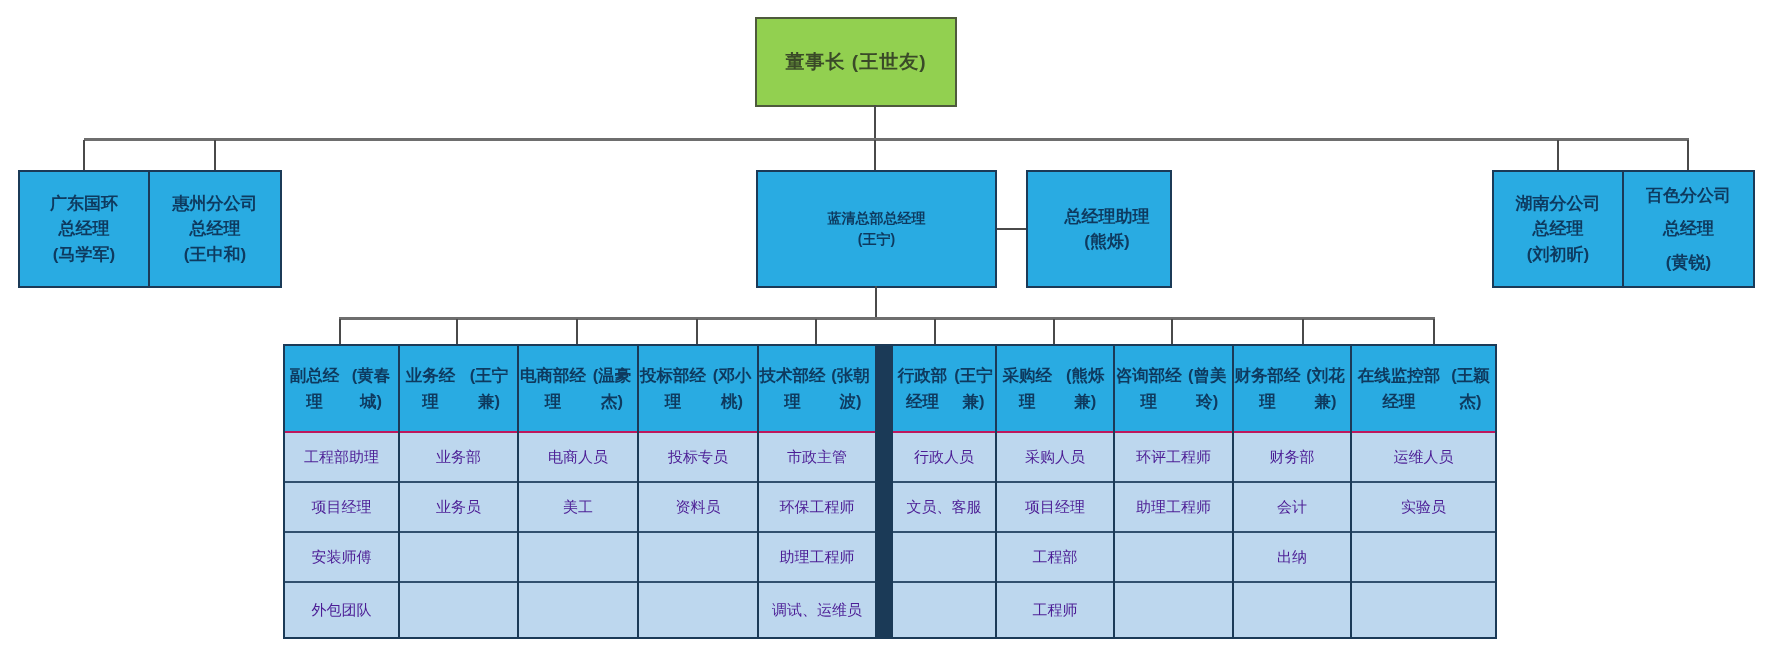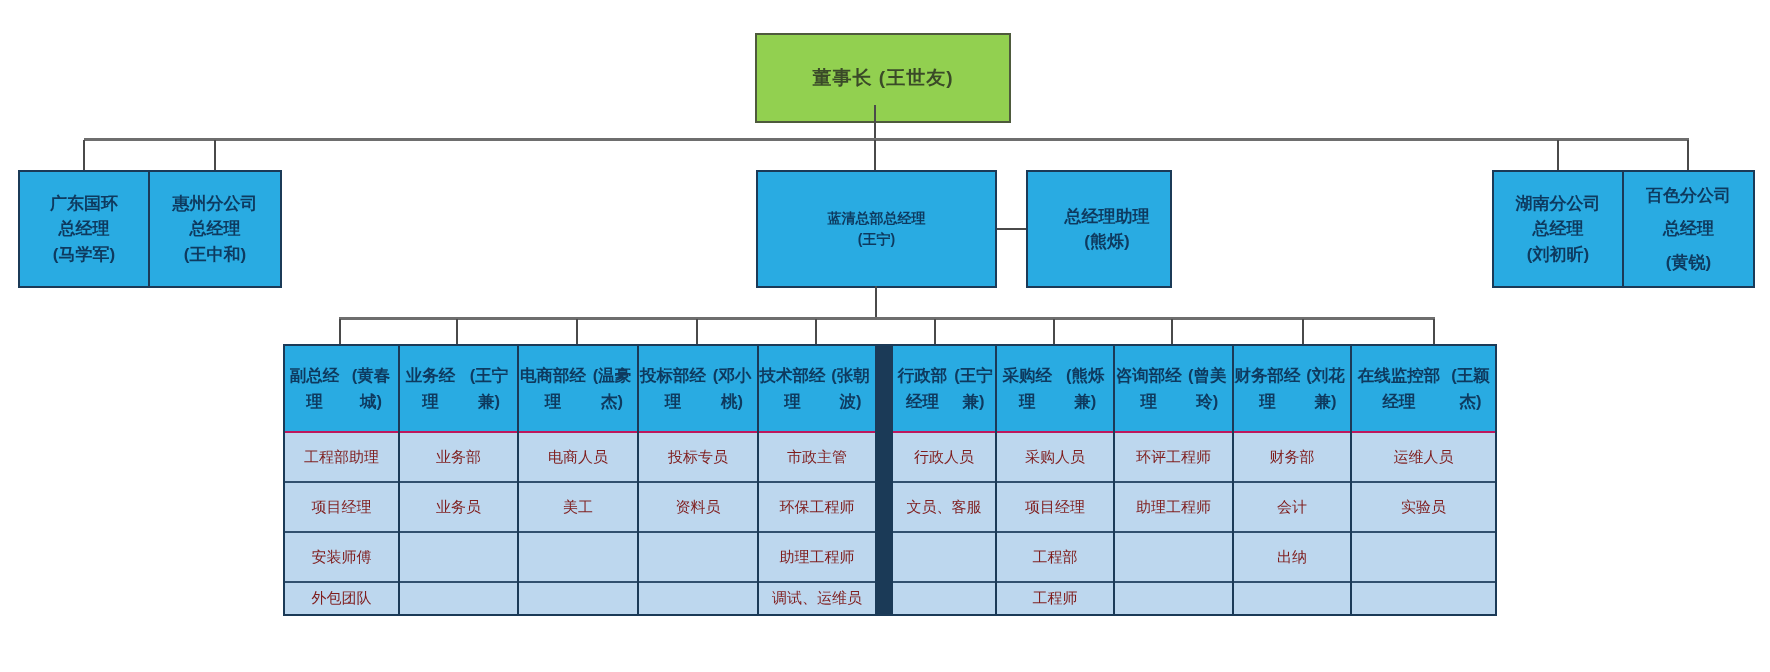--- a/index.html
+++ b/index.html
@@ -6,21 +6,21 @@
   .canvas{
     position:relative;width:1770px;height:672px;background:#ffffff;overflow:hidden;
     font-family:"Liberation Sans","DejaVu Sans",sans-serif;
   }
   
   .box{
     position:absolute;box-sizing:border-box;display:flex;flex-direction:column;
     align-items:center;justify-content:center;text-align:center;line-height:1.5;
   }
   .chairman{
-    left:755px;top:33px;width:256px;height:90px;
+    left:755px;top:17px;width:202px;height:90px;
     background:#92D050;border:2px solid #4E5A3C;
     color:#3A4A28;font-size:19px;font-weight:bold;letter-spacing:1px;
   }
   .l2{
     background:#29ABE2;border:2px solid #1B3A57;
     color:#0E3A5F;font-size:17px;font-weight:bold;
   }
   .b-gdgh{left:18px;  top:170px;width:132px;height:118px;}
   .b-hz  {left:148px; top:170px;width:134px;height:118px;text-align:center;}
   .b-lq  {left:756px; top:170px;width:241px;height:118px;font-size:14px;}
@@ -40,23 +40,23 @@
   .c0{width:115px;} .c1{width:119px;} .c2{width:120px;} .c3{width:120px;} .c4{width:118px;}
   .c5{width:120px;padding-left:16px;} .c6{width:118px;} .c7{width:119px;} .c8{width:143px;} .c9{width:118px;}
   .col-head{
     box-sizing:border-box;height:87px;background:#29ABE2;border-bottom:2px solid #be185d;
     display:flex;align-items:center;justify-content:center;text-align:center;
     color:#0E3A5F;font-weight:bold;font-size:16.5px;line-height:1.55;
   }
   .cell{
     box-sizing:border-box;height:50px;background:#BDD7EE;border-bottom:2px solid #31506E;
     display:flex;align-items:center;justify-content:center;text-align:center;
-    color:#7f1d1d;font-size:15px;
-  }
-  .cell:last-child{height:31px;border-bottom:none;}
+    color:#4c1d95;font-size:15px;
+  }
+  .cell:last-child{height:54px;border-bottom:none;}
 </style>
 </head>
 <body>
 
 <div class="canvas">
 
   <div class="box chairman">
     <span>董事长 (王世友)</span>
   </div>
 

